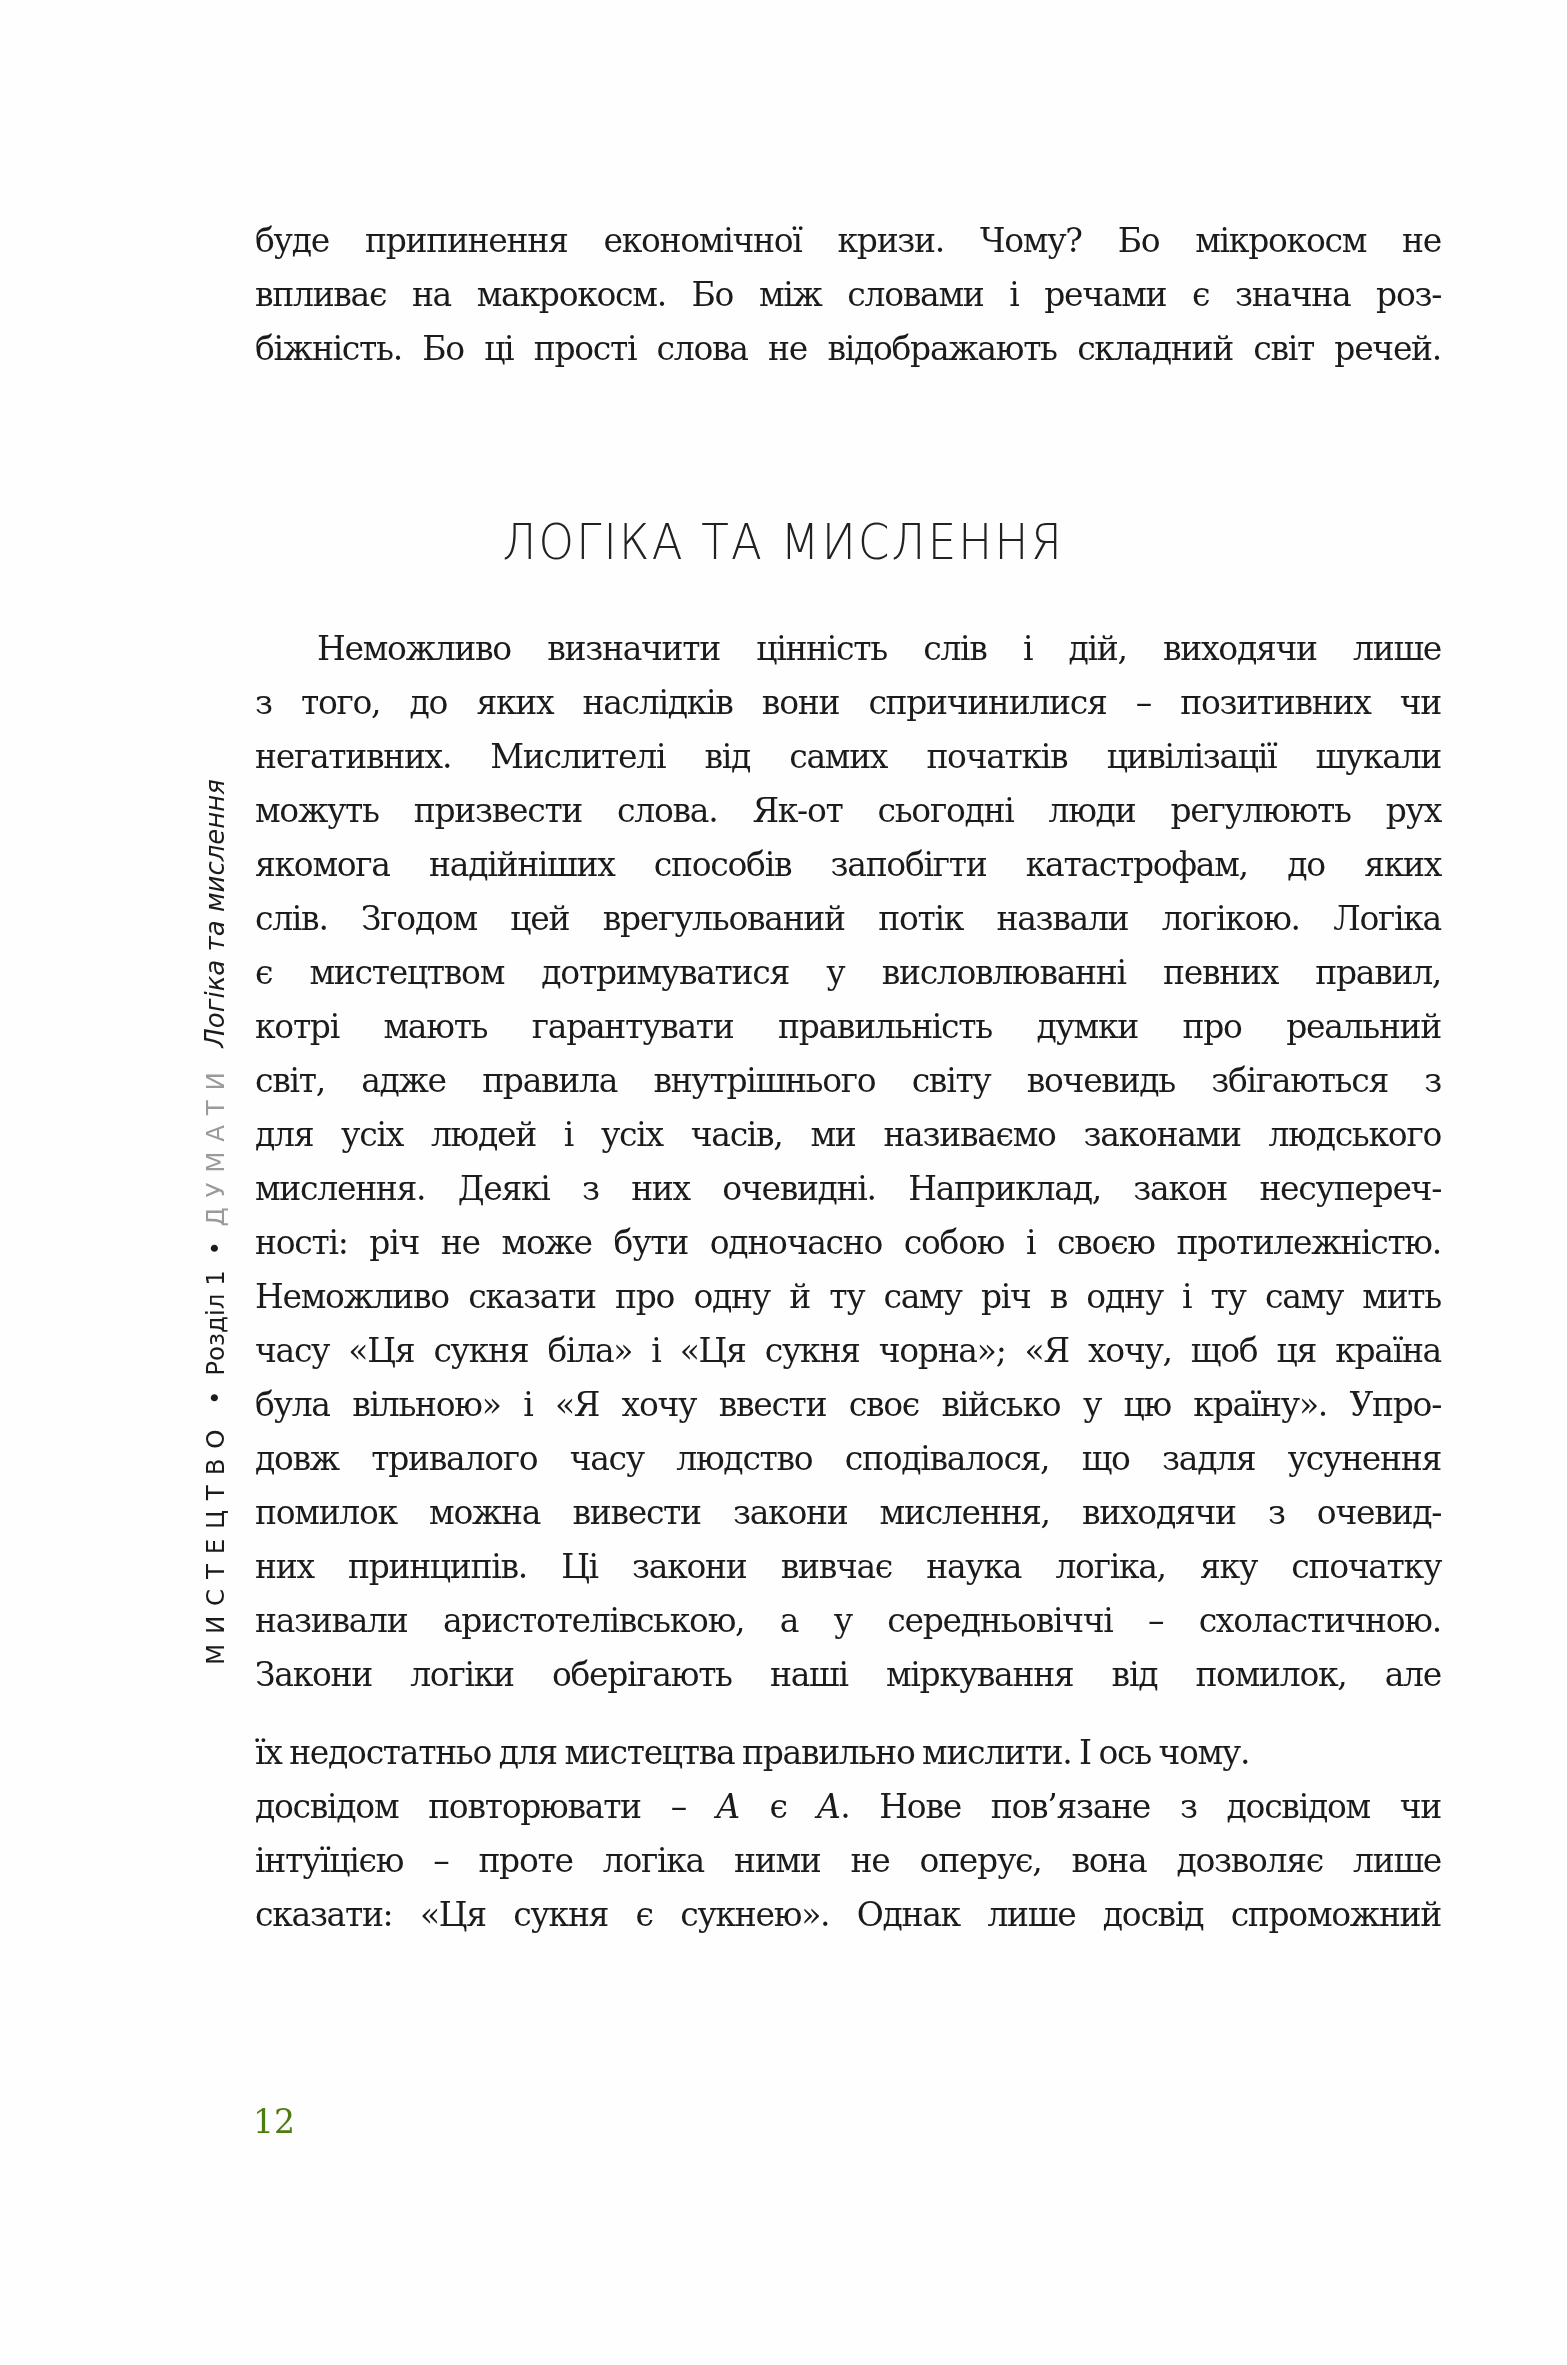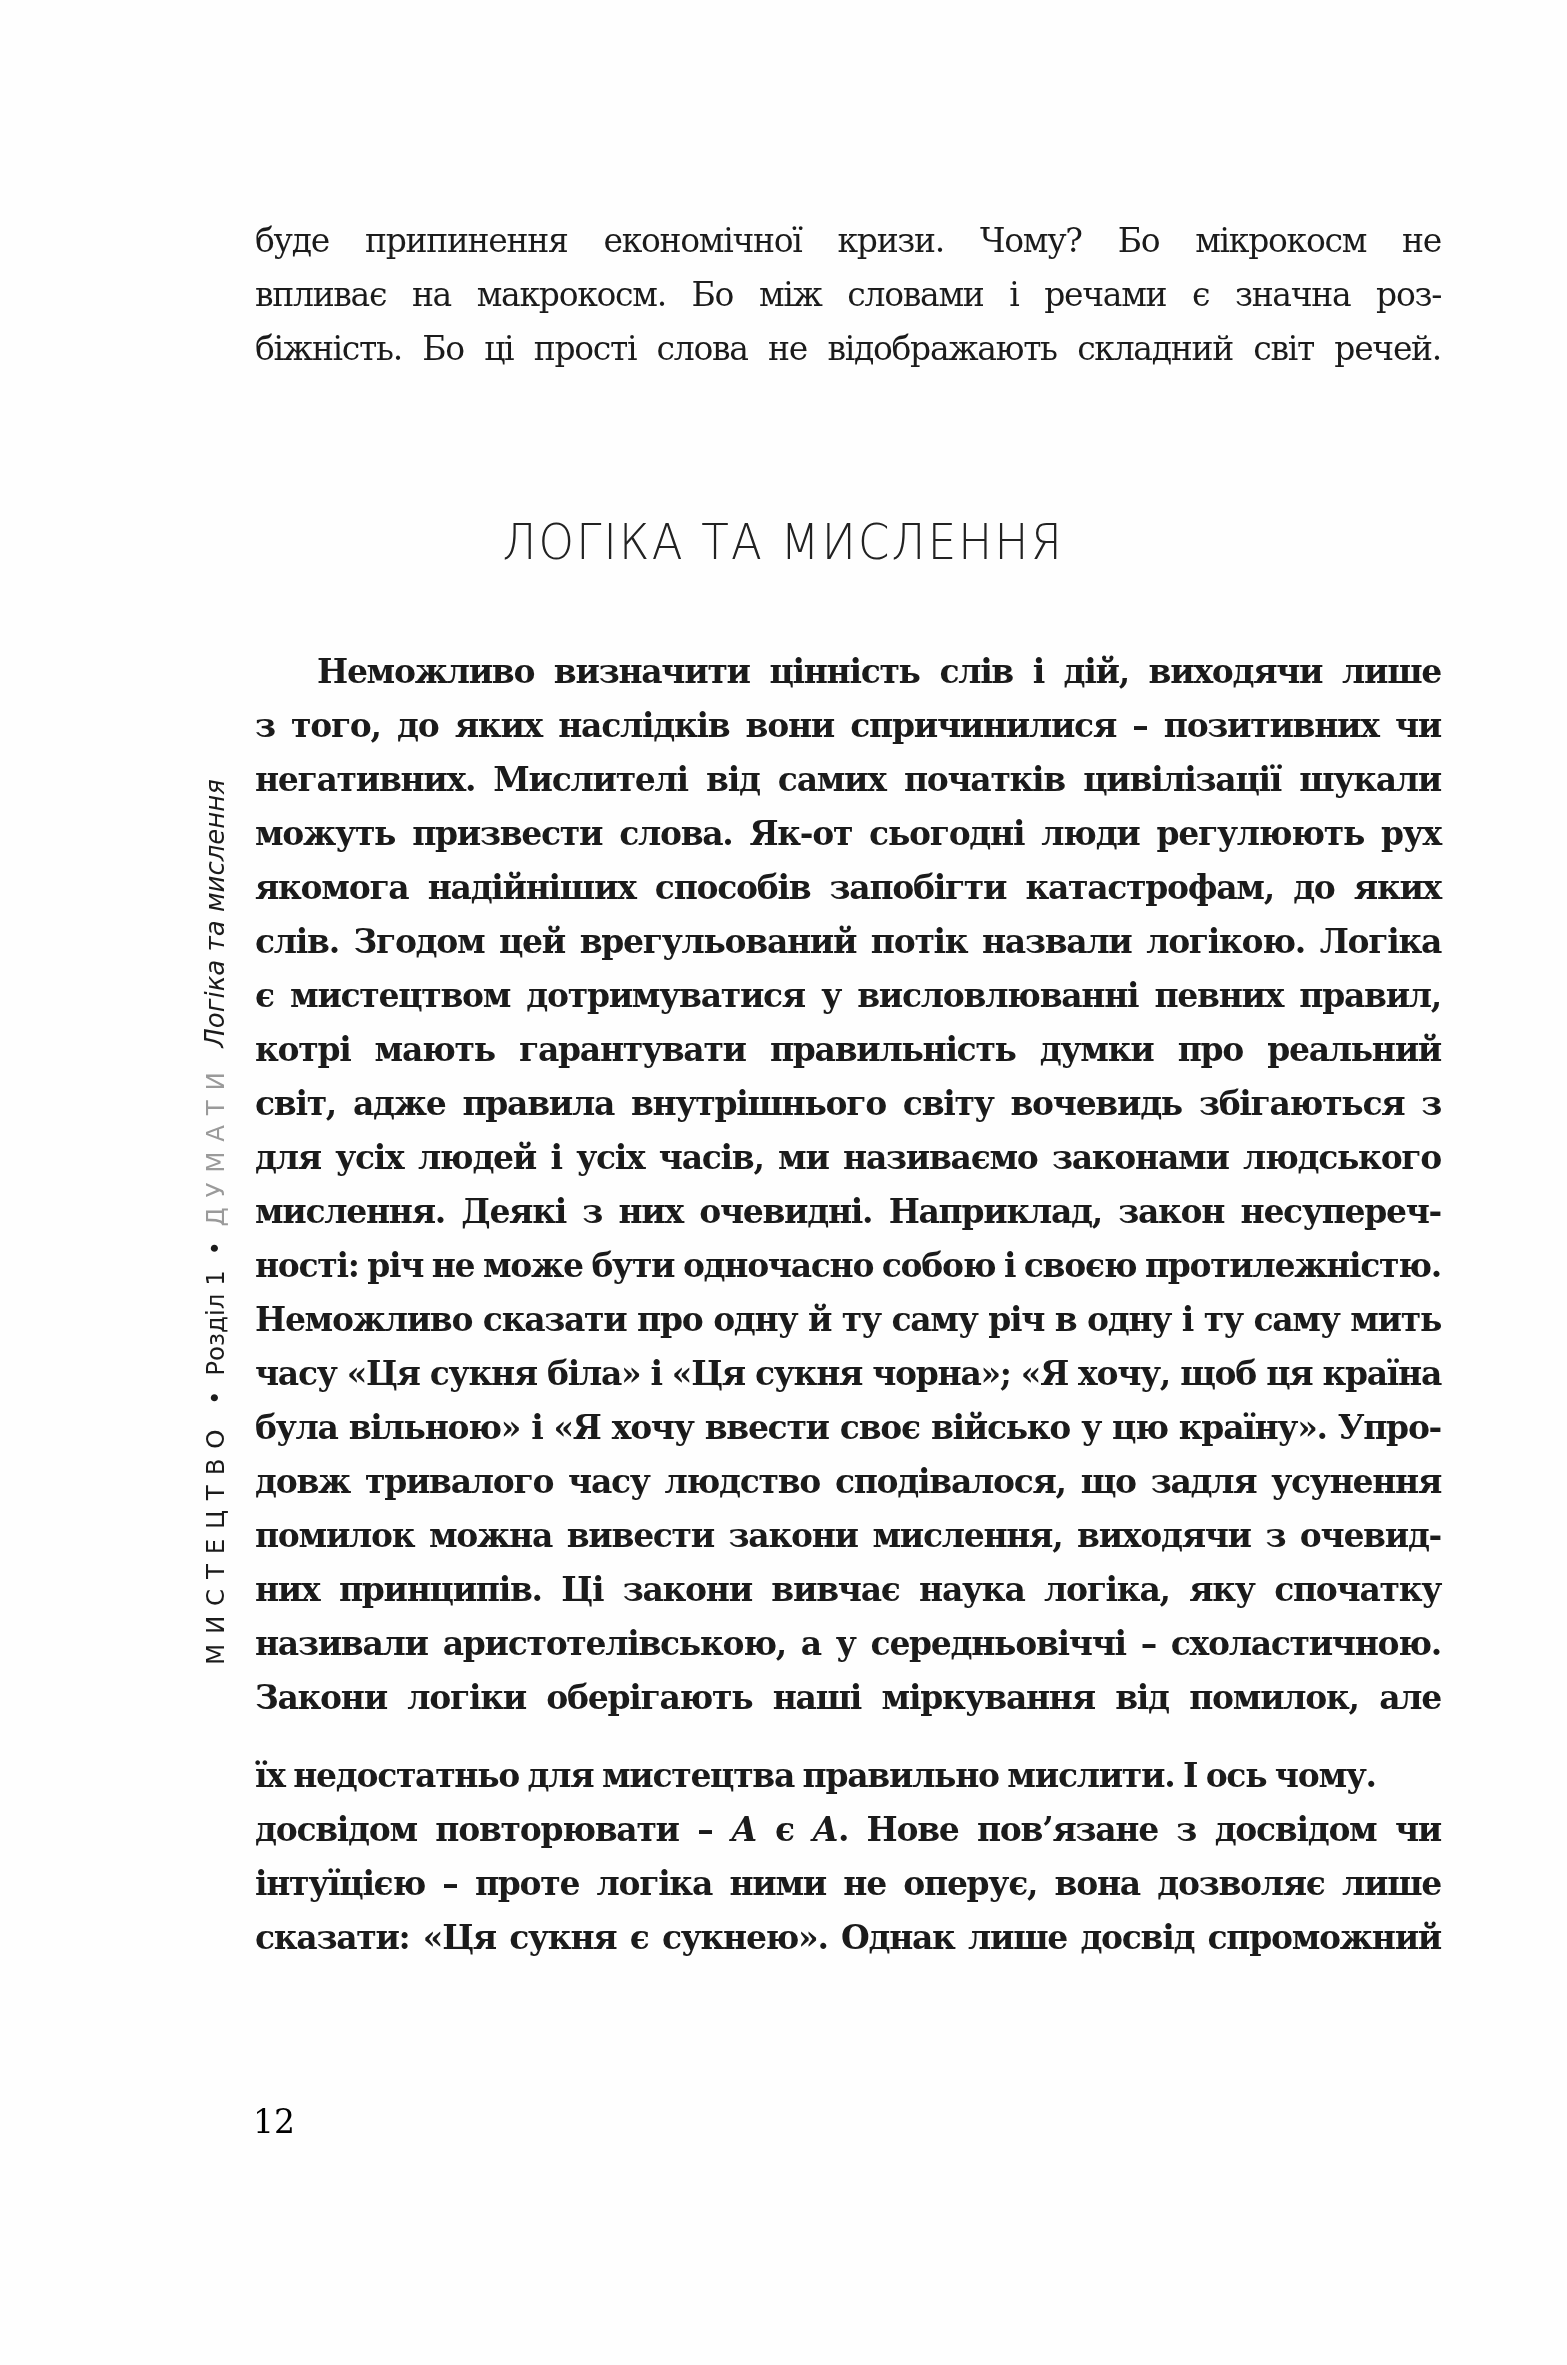--- a/index.html
+++ b/index.html
@@ -6,33 +6,33 @@
   body { width: 1567px; height: 2366px; position: relative; overflow: hidden; color: #1a1a1a; }
   .page { position: absolute; left: 0; top: 0; width: 1567px; height: 2366px; background: #fefefe; }
 
   .textblock { position: absolute; left: 255px; width: 1186px; font-family: "DejaVu Serif", "Liberation Serif", serif; font-size: 33px; letter-spacing: -1.3px; word-spacing: -1.6px; color: #1b1b1b; }
   .line { height: 54px; line-height: 54px; white-space: nowrap; text-align: justify; text-align-last: justify; overflow: visible; }
   .line.last { text-align-last: left; margin-top: 24px; }
   .line.indent { padding-left: 62px; }
   .it { font-style: italic; }
 
   .top-block { top: 214px; }
-  .main-block { top: 645px; font-weight: bold; }
+  .main-block { top: 622px; }
 
   .heading { position: absolute; left: 0; width: 1567px; top: 514px; text-align: center; font-family: "DejaVu Sans", "Liberation Sans", sans-serif; font-weight: 300; font-size: 49px; letter-spacing: 2.4px; color: #222; -webkit-text-stroke: 0; }
   .heading span { display: inline-block; transform: scaleX(0.92); }
 
   .running-head { position: absolute; left: 215px; top: 1222px; width: 0; height: 0; }
   .running-head .inner { position: absolute; transform: translate(-50%, -50%) rotate(-90deg); white-space: nowrap; font-family: "DejaVu Sans", "Liberation Sans", sans-serif; font-size: 24.5px; color: #1b1b1b; display: flex; align-items: center; gap: 14.7px; }
   .rh-spaced { letter-spacing: 9.8px; }
   .rh-gray { color: #9a9a9a; letter-spacing: 9.8px; }
   .rh-dot { font-size: 24.5px; }
   .rh-italic { font-style: italic; font-size: 26px; }
 
-  .page-number { position: absolute; left: 253px; top: 2102px; font-family: "DejaVu Serif", "Liberation Serif", serif; font-size: 33px; color: #000000; }
+  .page-number { position: absolute; left: 253px; top: 2102px; font-family: "DejaVu Serif", "Liberation Serif", serif; font-size: 33px; color: #4d7c0f; }
 </style>
 </head>
 <body>
 
 <div class="page">
 
   <div class="running-head">
     <div class="inner">
       <span class="rh-spaced">МИСТЕЦТВО</span>
       <span class="rh-dot">•</span>

